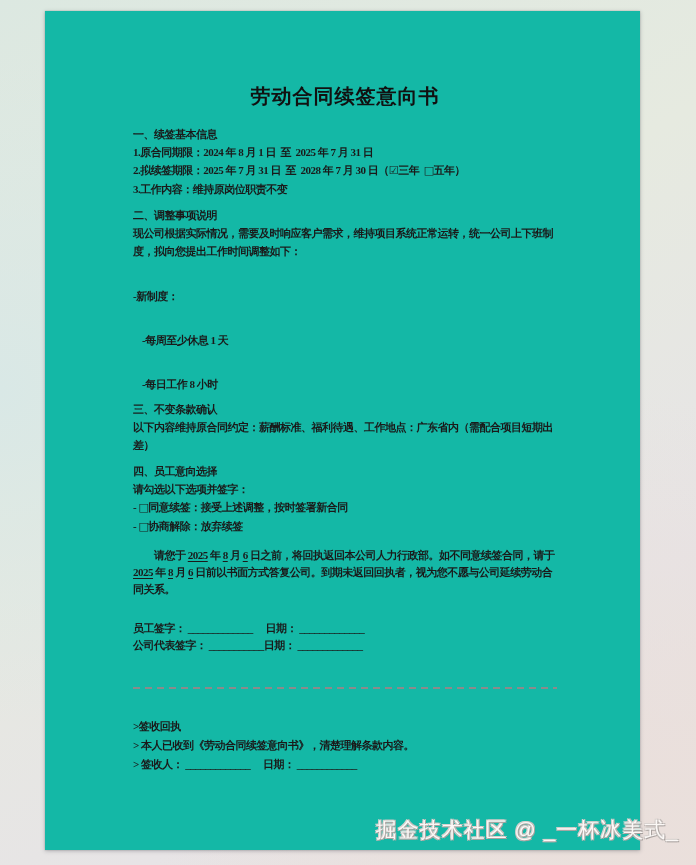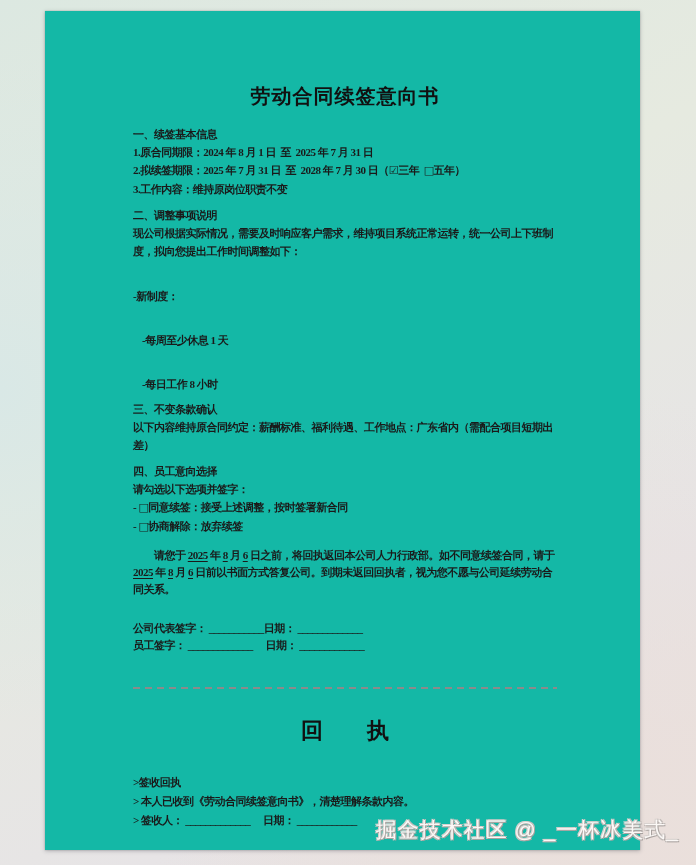--- a/index.html
+++ b/index.html
@@ -83,27 +83,26 @@
     <p class="ln">请勾选以下选项并签字：</p>
     <p class="ln"><span>- </span><span class="cb">□</span><span>同意续签：接受上述调整，按时签署新合同</span></p>
     <p class="ln"><span>- </span><span class="cb">□</span><span>协商解除：放弃续签</span></p>
   </section>
 
   <div class="notice-block">
     <p class="para notice"><span>请您于 </span><span class="u">2025</span><span> 年 </span><span class="u">8</span><span> 月 </span><span class="u">6</span><span> 日之前，将回执返回本公司人力行政部。如不同意续签合同，请于 </span><span class="u">2025</span><span> 年 </span><span class="u">8</span><span> 月 </span><span class="u">6</span><span> 日前以书面方式答复公司。到期未返回回执者，视为您不愿与公司延续劳动合同关系。</span></p>
   </div>
 
   <div class="sig-block">
+    <p class="ln">员工签字： _____________ 　日期： _____________</p>
     <p class="ln">公司代表签字： ___________日期： _____________</p>
-    <p class="ln">员工签字： _____________ 　日期： _____________</p>
   </div>
 
   <div class="dashed"></div>
 
-  <h2 class="receipt-title">回　　执</h2>
 
   <div class="receipt-lines">
     <p class="ln">&gt;签收回执</p>
     <p class="ln">&gt; 本人已收到《劳动合同续签意向书》，清楚理解条款内容。</p>
     <p class="ln">&gt; 签收人： _____________ 　日期： ____________</p>
   </div>
 
 </div>
 
 <div class="watermark">掘金技术社区 @ _一杯冰美式_</div>

